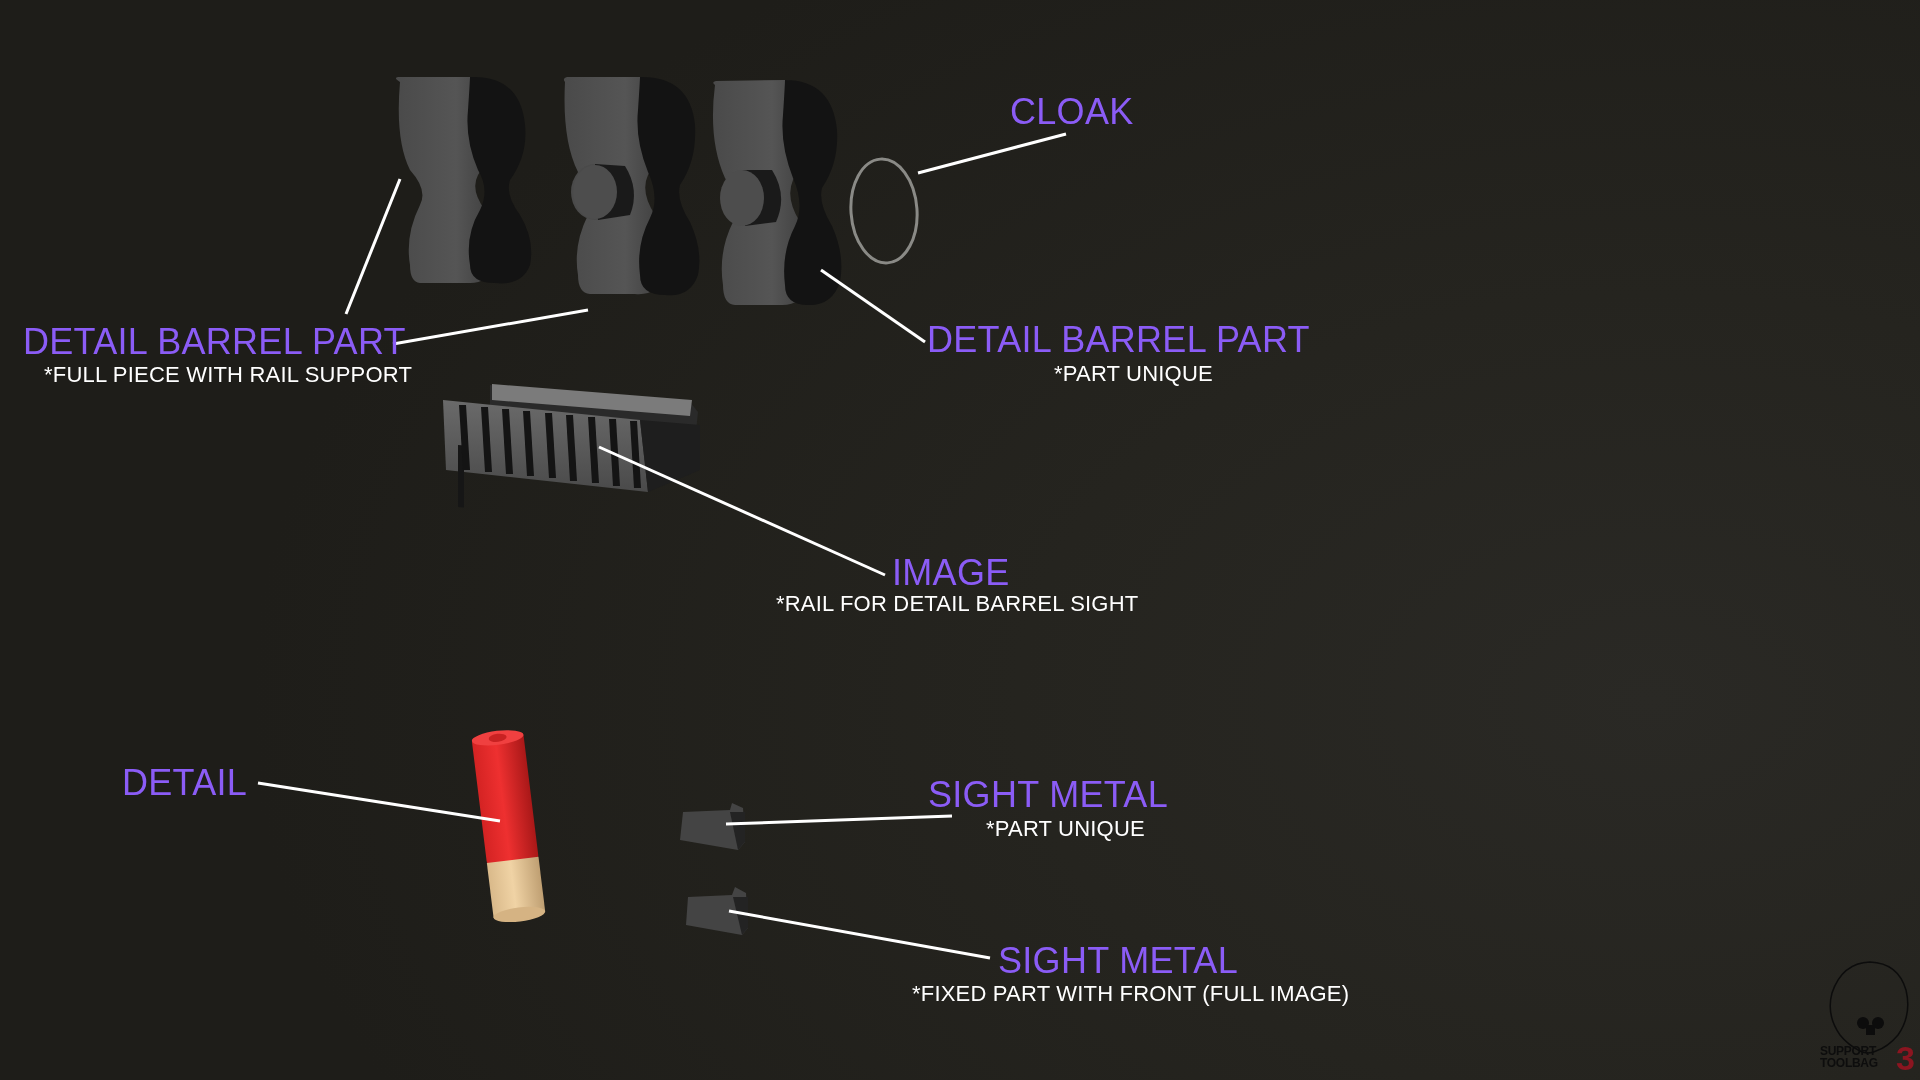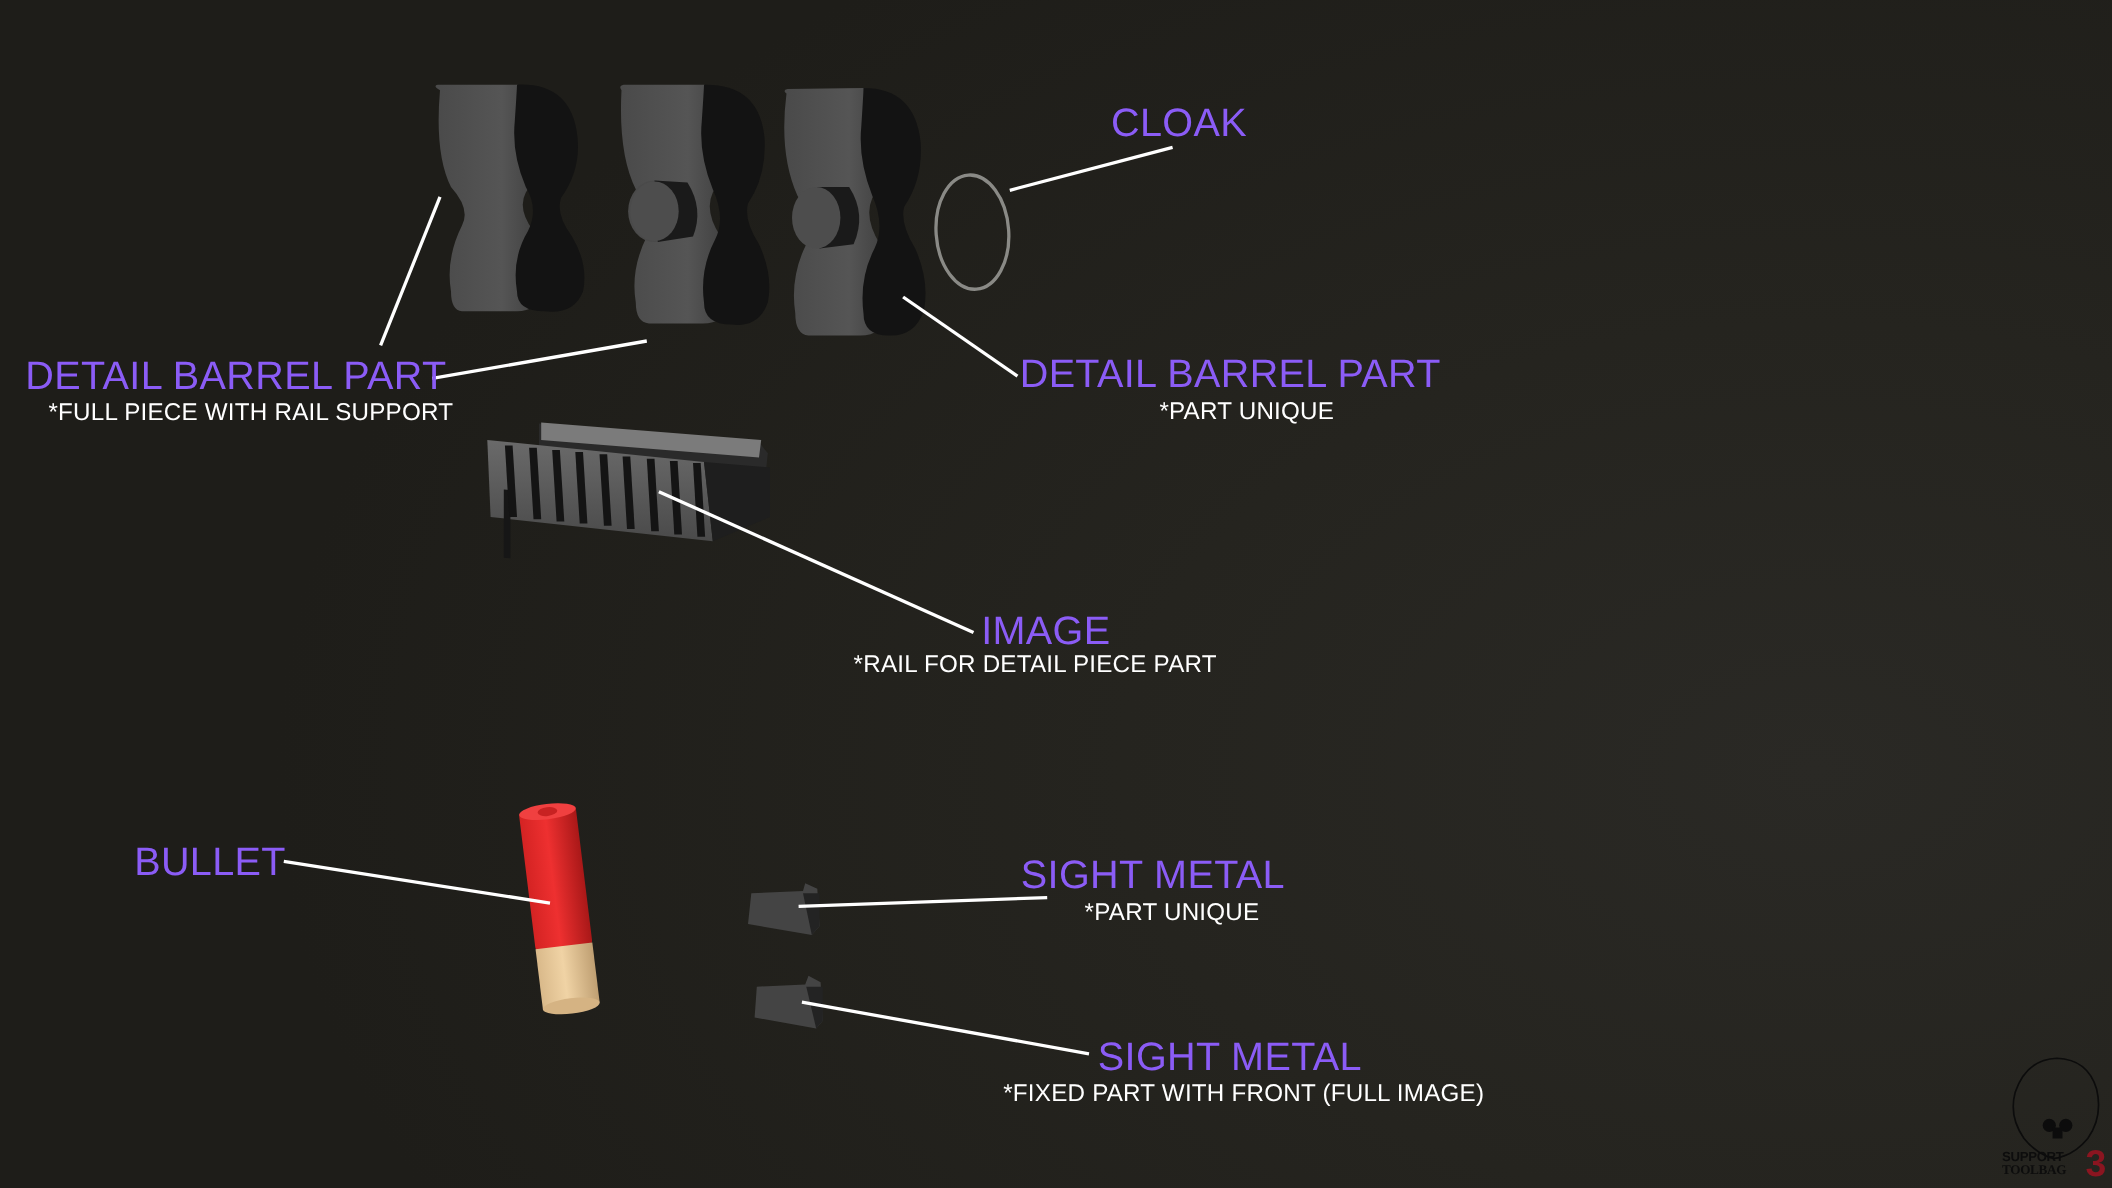--- a/index.html
+++ b/index.html
@@ -131,33 +131,33 @@
 
 <div class="label-title" style="left:1010px; top:94px;">CLOAK</div>
 
 <div class="label-title" style="left:23px; top:324px;">DETAIL BARREL PART</div>
 <div class="label-sub" style="left:17px; top:364px;">*FULL PIECE WITH RAIL SUPPORT</div>
 
 <div class="label-title" style="left:927px; top:322px;">DETAIL BARREL PART</div>
 <div class="label-sub" style="left:1027px; top:363px;">*PART UNIQUE</div>
 
 <div class="label-title" style="left:892px; top:555px;">IMAGE</div>
-<div class="label-sub" style="left:749px; top:593px;">*RAIL FOR DETAIL PIECE PART</div>
+<div class="label-sub" style="left:749px; top:593px;">*RAIL FOR DETAIL BARREL SIGHT</div>
 
-<div class="label-title" style="left:122px; top:765px;">BULLET</div>
+<div class="label-title" style="left:122px; top:765px;">DETAIL</div>
 
 <div class="label-title" style="left:928px; top:777px;">SIGHT METAL</div>
 <div class="label-sub" style="left:959px; top:818px;">*PART UNIQUE</div>
 
 <div class="label-title" style="left:998px; top:943px;">SIGHT METAL</div>
 <div class="label-sub" style="left:885px; top:983px;">*FIXED PART WITH FRONT (FULL IMAGE)</div>
 
 <div id="logo">
   <svg width="100" height="120" style="position:absolute;left:0;top:0">
     <path d="M22,80 Q8,60 14,38 Q24,8 52,7 Q80,8 88,35 Q94,60 80,80 Q70,92 58,96 Q50,100 42,96 Q30,90 22,80 Z" fill="none" stroke="#0c0c0c" stroke-width="1.5"></path>
     <circle cx="45" cy="68" r="6" fill="#0c0c0c"></circle>
     <circle cx="60" cy="68" r="6" fill="#0c0c0c"></circle>
     <rect x="48" y="70" width="9" height="10" fill="#0c0c0c"></rect>
   </svg>
   <div class="logo-text" style="left:2px; top:90px;">SUPPORT</div>
-  <div class="logo-text" style="left:2px; top:102px;font-family:Liberation Serif, serif;">TOOLBAG</div>
+  <div class="logo-text" style="left:2px; top:102px;">TOOLBAG</div>
   <div class="logo-num" style="left:78px; top:86px;">3</div>
 </div>
 
 </body></html>

